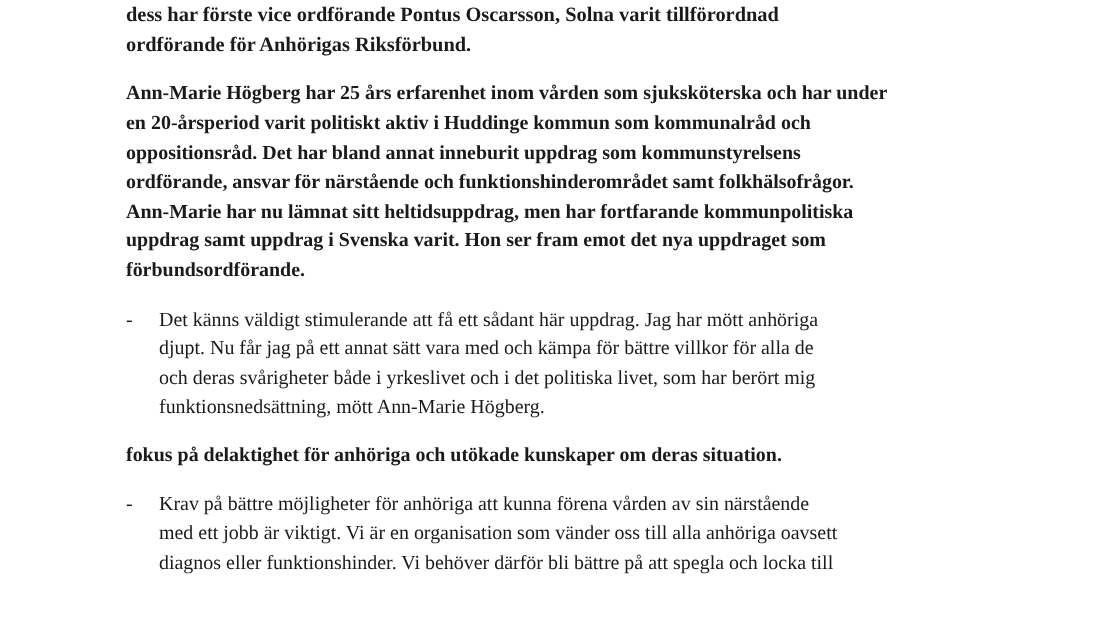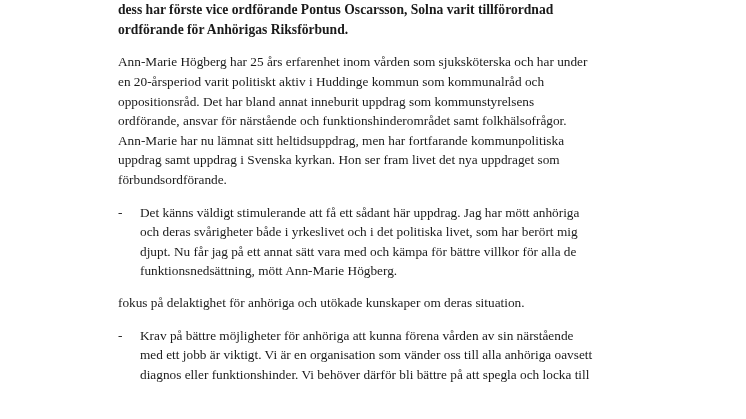--- a/index.html
+++ b/index.html
@@ -12,41 +12,42 @@
     height: 419px;
     overflow: hidden;
     font-family: "Liberation Serif", serif;
     color: #1a1a1a;
   }
   .page {
     position: relative;
     width: 746px;
     height: 419px;
     box-sizing: border-box;
-    padding: 0 132px 0 118px;
+    padding: 0 132px 0 84px;
   }
   .lead {
     font-weight: bold;
     font-size: 13.6px;
     line-height: 20.2px;
     margin: 0;
     padding-top: 0px;
     text-align: left;
   }
   .lead .ln {
     display: block;
   }
   p.body-par {
     font-size: 13.3px;
     line-height: 19.6px;
     margin: 12px 0 0 0;
     text-align: left;
   }
   p.body-par .ln {
     display: block;
+    font-weight: bold;
   }
   .bullet {
     display: flex;
     margin: 13px 0 0 0;
   }
   .bullet .dash {
     width: 22px;
     flex: 0 0 22px;
     font-size: 13.3px;
     line-height: 19.6px;
@@ -70,30 +71,30 @@
     <span class="ln">dess har förste vice ordförande Pontus Oscarsson, Solna varit tillförordnad</span>
     <span class="ln">ordförande för Anhörigas Riksförbund.</span>
   </p>
 
   <p class="body-par">
     <span class="ln">Ann-Marie Högberg har 25 års erfarenhet inom vården som sjuksköterska och har under</span>
     <span class="ln">en 20-årsperiod varit politiskt aktiv i Huddinge kommun som kommunalråd och</span>
     <span class="ln">oppositionsråd. Det har bland annat inneburit uppdrag som kommunstyrelsens</span>
     <span class="ln">ordförande, ansvar för närstående och funktionshinderområdet samt folkhälsofrågor.</span>
     <span class="ln">Ann-Marie har nu lämnat sitt heltidsuppdrag, men har fortfarande kommunpolitiska</span>
-    <span class="ln">uppdrag samt uppdrag i Svenska kyrkan. Hon ser fram livet det nya uppdraget som</span>
+    <span class="ln">uppdrag samt uppdrag i Svenska varit. Hon ser fram emot det nya uppdraget som</span>
     <span class="ln">förbundsordförande.</span>
   </p>
 
   <div class="bullet">
     <span class="dash">-</span>
     <span class="btext">
       <span class="ln">Det känns väldigt stimulerande att få ett sådant här uppdrag. Jag har mött anhöriga</span>
+      <span class="ln">djupt. Nu får jag på ett annat sätt vara med och kämpa för bättre villkor för alla de</span>
       <span class="ln">och deras svårigheter både i yrkeslivet och i det politiska livet, som har berört mig</span>
-      <span class="ln">djupt. Nu får jag på ett annat sätt vara med och kämpa för bättre villkor för alla de</span>
       <span class="ln">funktionsnedsättning, mött Ann-Marie Högberg.</span>
     </span>
   </div>
 
   <p class="body-par">
     <span class="ln">fokus på delaktighet för anhöriga och utökade kunskaper om deras situation.</span>
   </p>
 
   <div class="bullet">
     <span class="dash">-</span>

